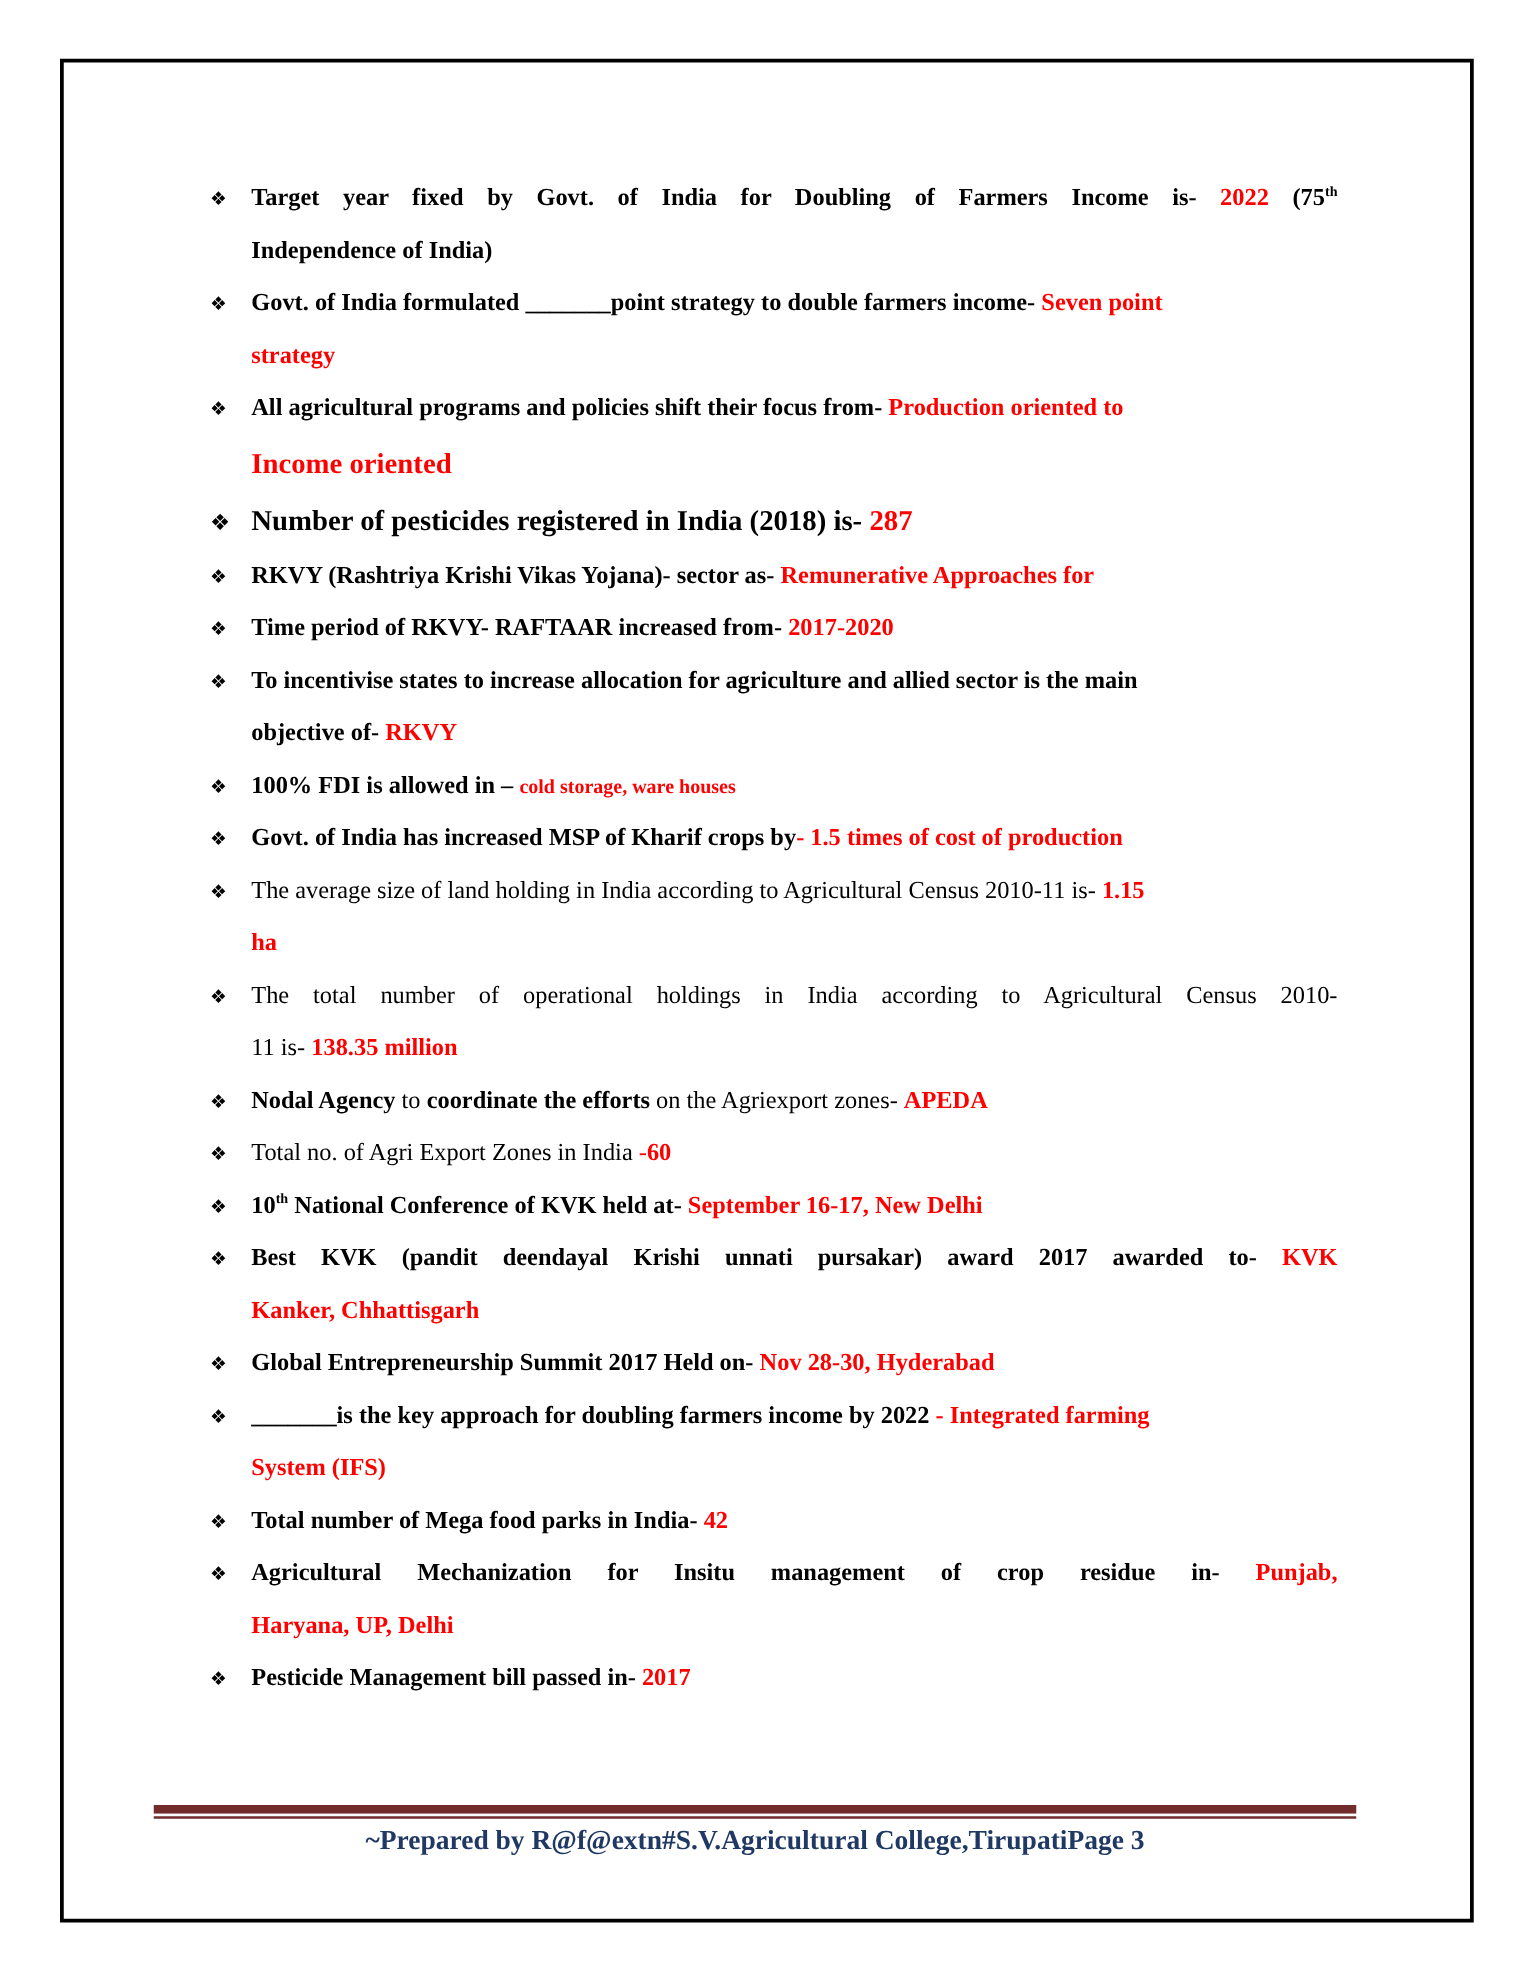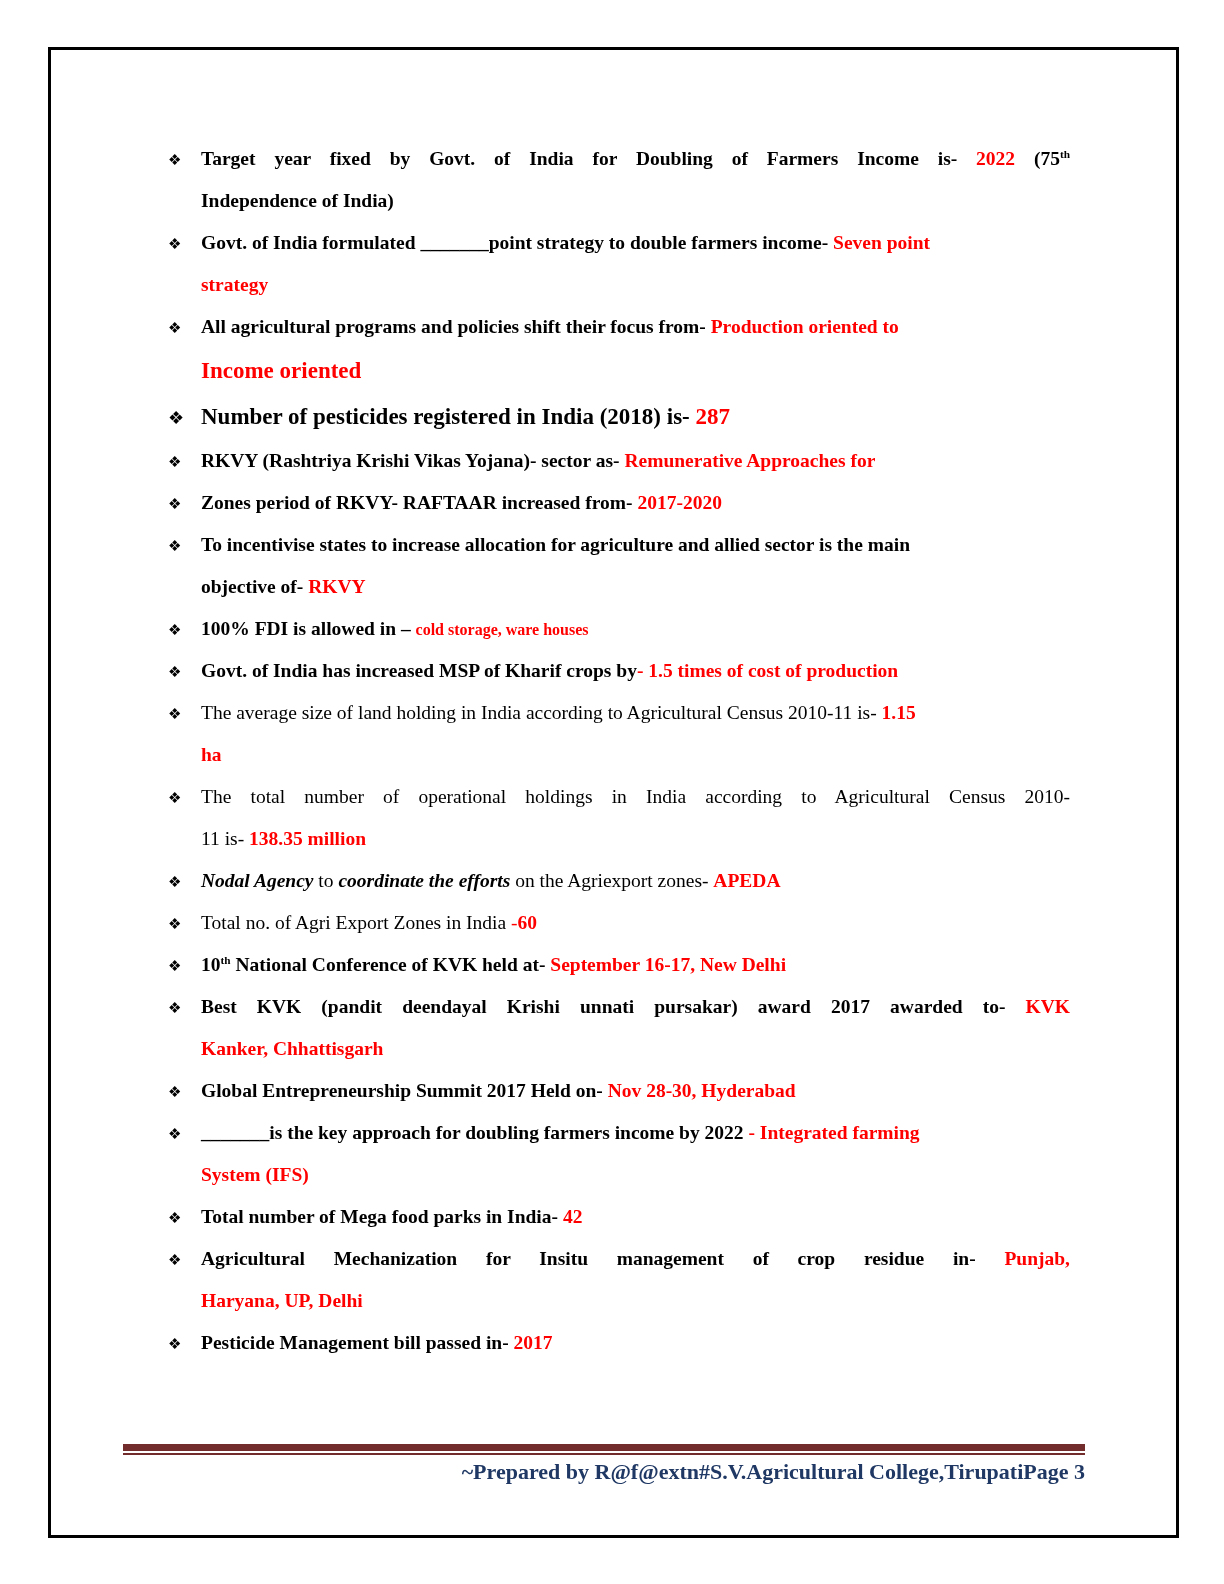--- a/index.html
+++ b/index.html
@@ -11,29 +11,29 @@
   .line{display:flex;align-items:baseline;height:42px;line-height:42px;
         font-size:19.5px;font-weight:bold;}
   .line-lg{height:46px;line-height:46px;font-size:23px;}
   .bullet{flex:none;width:33px;font-family:"DejaVu Sans",sans-serif;
           font-size:15px;font-weight:normal;}
   .line-lg .bullet{font-size:18px;}
   .txt{flex:1 1 auto;white-space:nowrap;}
   .just .txt{white-space:normal;text-align:justify;text-align-last:justify;text-justify:inter-word;}
   .red{color:#ff0000;}
   .reg{font-weight:normal;}
-  .it{font-style:italic;}
+  .it{}
   .lg{font-size:16px;}
   sup{font-size:0.58em;line-height:0;}
   .footer-rule{position:absolute;left:72px;top:1394px;width:962px;}
   .footer-rule .thick{height:7px;background:#732c2c;}
   .footer-rule .gap{height:2px;background:#ffffff;}
   .footer-rule .thin{height:2px;background:#732c2c;}
   .footer{position:absolute;left:72px;top:1407px;width:962px;display:flex;
-          justify-content:flex-end;align-items:baseline;
+          justify-content:center;align-items:baseline;
           font-size:22px;font-weight:bold;color:#1f3864;line-height:30px;}
 </style>
 </head>
 <body>
 
 <div class="page">
   <div class="border-box">
 
     <div class="content">
         <div>
@@ -74,21 +74,21 @@
         </div>
         <div>
           <div class="line">
             <span class="bullet">❖</span>
             <span class="txt"><span class="">RKVY (Rashtriya Krishi Vikas Yojana)- sector as- </span><span class=" red">Remunerative Approaches for</span></span>
           </div>
         </div>
         <div>
           <div class="line">
             <span class="bullet">❖</span>
-            <span class="txt"><span class="">Zones period of RKVY- RAFTAAR increased from- </span><span class=" red">2017-2020</span></span>
+            <span class="txt"><span class="">Time period of RKVY- RAFTAAR increased from- </span><span class=" red">2017-2020</span></span>
           </div>
         </div>
         <div>
           <div class="line">
             <span class="bullet">❖</span>
             <span class="txt"><span class="">To incentivise states to increase allocation for agriculture and allied sector is the main</span></span>
           </div>
           <div class="line">
             <span class="bullet"></span>
             <span class="txt"><span class="">objective of- </span><span class=" red">RKVY</span></span>

